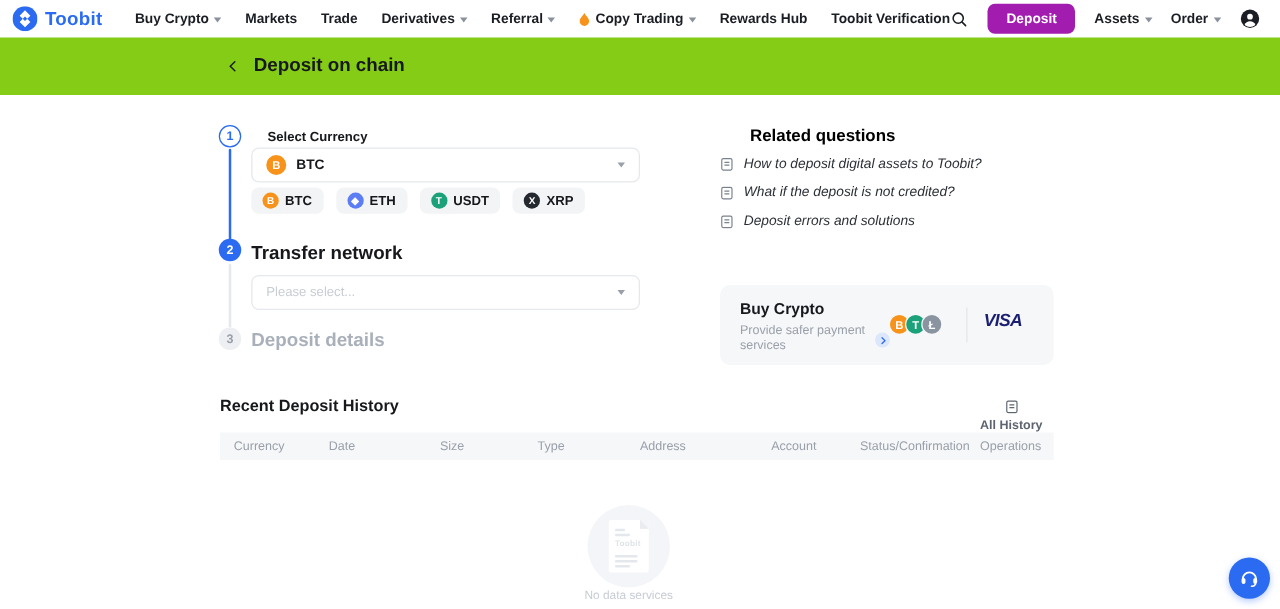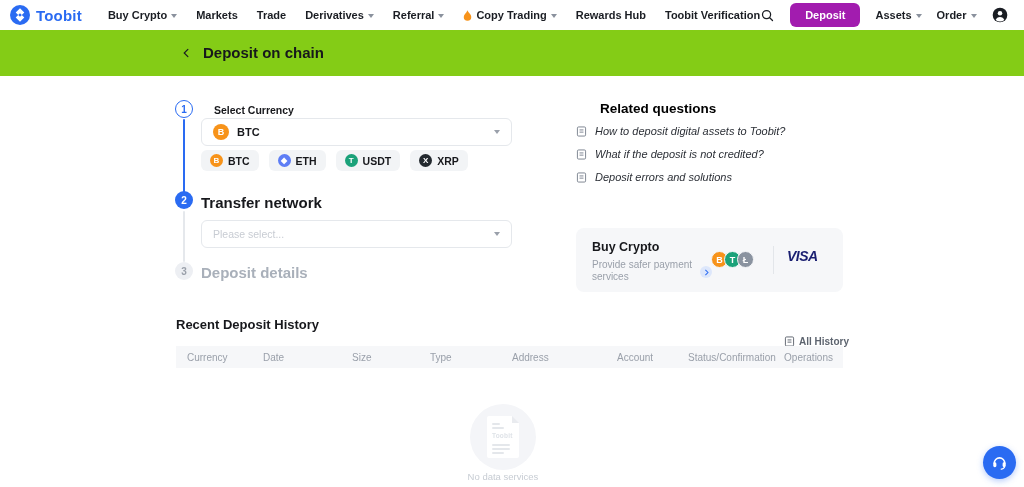--- a/index.html
+++ b/index.html
@@ -59,21 +59,21 @@
   .bc-title { position:absolute; left:16px; top:12px; font-size:12.5px; font-weight:bold; color:#17181c; }
   .bc-sub { position:absolute; left:16px; top:31px; width:118px; font-size:10px; line-height:12px; color:#9aa0aa; }
   .bc-chevron { position:absolute; left:124px; top:38px; width:12px; height:12px; border-radius:50%; background:#dde7fb; display:flex; align-items:center; justify-content:center; }
   .bc-coins { position:absolute; left:135px; top:23px; display:flex; }
   .bc-coins .coin-17 + .coin-17 { margin-left:-4px; }
   .bc-divider { position:absolute; left:197px; top:18px; width:1px; height:28px; background:#e3e6ea; }
   .bc-visa { position:absolute; left:211px; top:20px; font-size:14px; font-weight:bold; font-style:italic; color:#1a1f71; letter-spacing:-0.5px; }
 
   
   .hist-title { position:absolute; left:176px; top:317px; font-size:13px; font-weight:bold; color:#17181c; }
-  .all-history { position:absolute; left:784px; top:336px; display:flex; align-items:center; gap:4px; font-size:10px; font-weight:bold; color:#5d646f; cursor:pointer; background:none; border:none; font-family:inherit; }
+  .all-history { position:absolute; left:784px; top:320px; display:flex; align-items:center; gap:4px; font-size:10px; font-weight:bold; color:#5d646f; cursor:pointer; background:none; border:none; font-family:inherit;flex-direction:column; }
   .table-head { position:absolute; left:176px; top:346px; width:667px; height:22px; background:#f6f7f9; }
   .th { position:absolute; top:6px; font-size:10px; color:#9aa0aa; white-space:nowrap; }
 
   
   .empty-circle { position:absolute; left:470px; top:404px; width:66px; height:66px; border-radius:50%; background:#f4f5f8; }
   .empty-doc { position:absolute; left:17px; top:12px; width:32px; height:42px; background:#fff; border-radius:2px; }
   .doc-fold { position:absolute; right:0; top:0; width:0; height:0; border-top:7px solid #f4f5f8; border-left:7px solid #e9ebef; }
   .doc-line { position:absolute; left:5px; height:2px; background:#e4e7eb; border-radius:1px; }
   .doc-brand { position:absolute; left:5px; top:16px; font-size:6.5px; font-weight:bold; color:#dfe3e8; letter-spacing:.2px; }
   .empty-text { position:absolute; left:438px; top:471px; width:130px; text-align:center; font-size:9.5px; color:#c7ccd3; }

